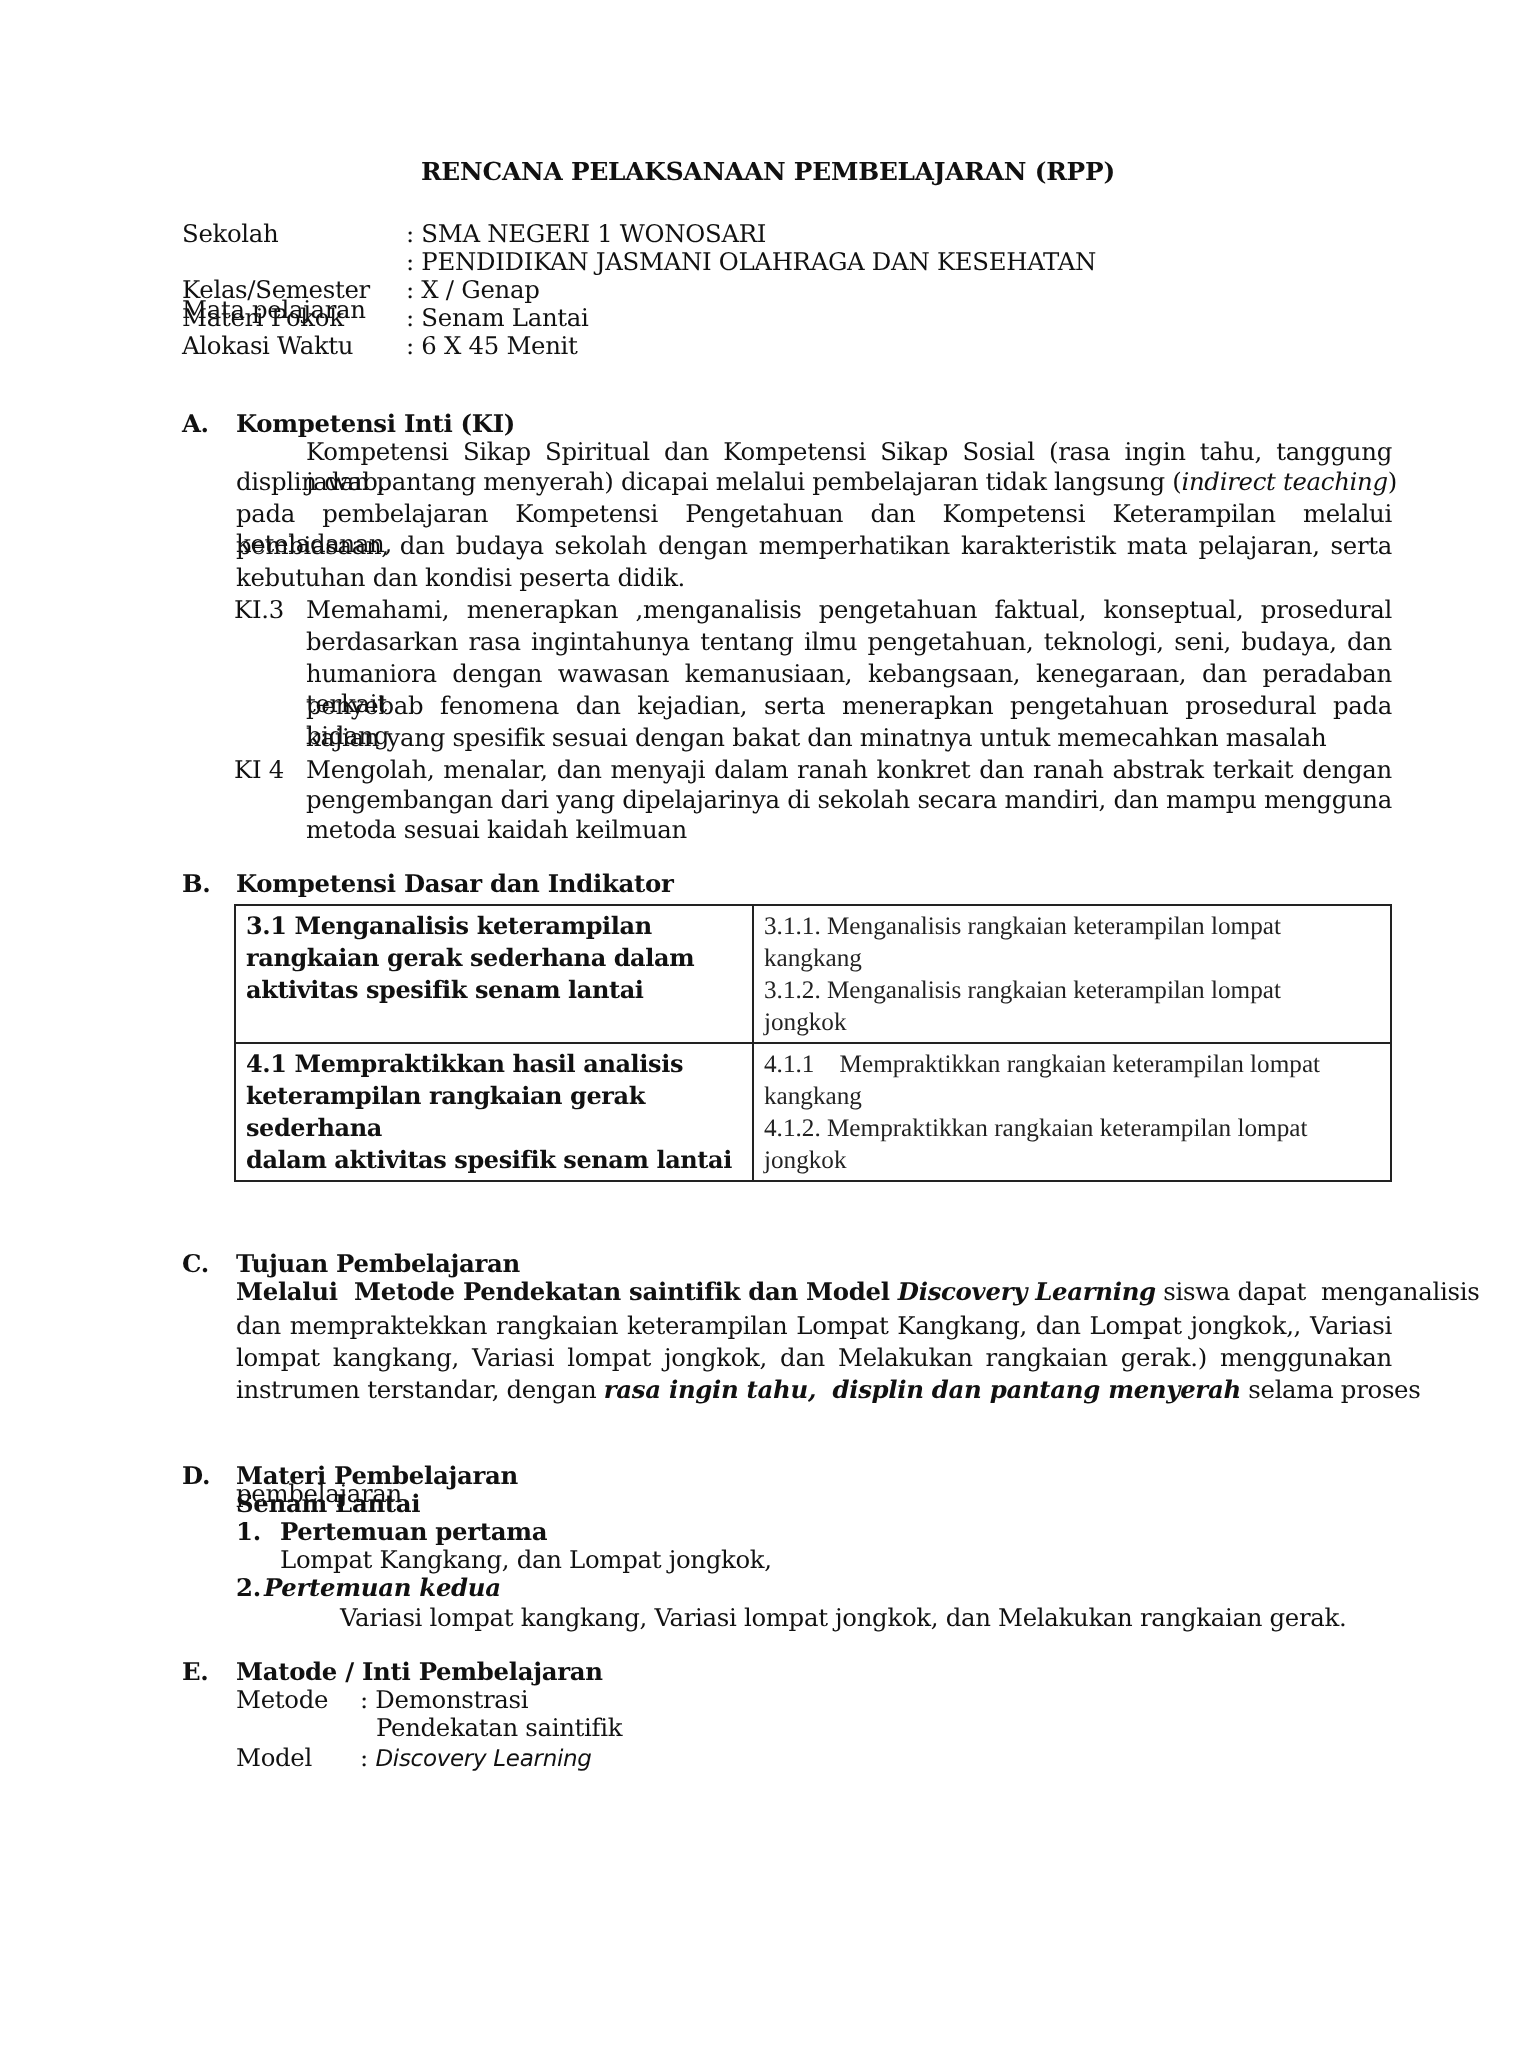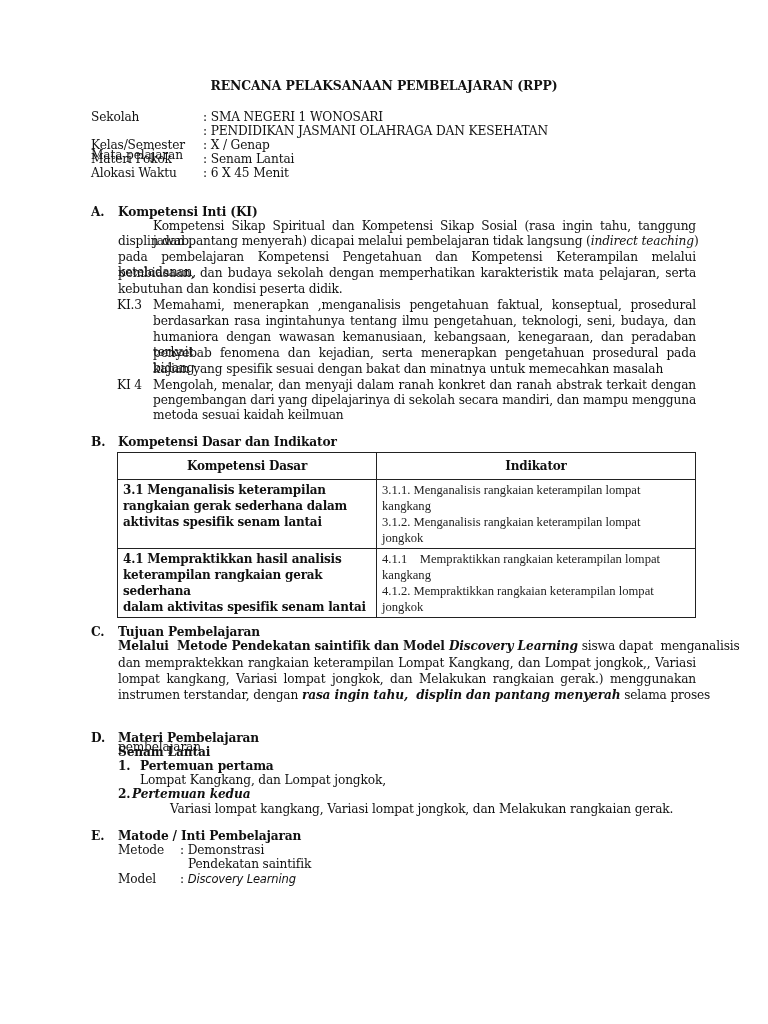--- a/index.html
+++ b/index.html
@@ -73,24 +73,20 @@
     <div class="abs t just" style="left:153px; top:393px; width:543px;">pengembangan dari yang dipelajarinya di sekolah secara mandiri, dan mampu mengguna</div>
     <div class="abs t" style="left:153px; top:408px;">metoda sesuai kaidah keilmuan</div>
   </div>
 
   <div>
     <div class="abs t b" style="left:91px; top:435px;">B.</div>
     <div class="abs t b" style="left:118px; top:435px;">Kompetensi Dasar dan Indikator</div>
 
     <table class="kd">
       <tbody>
-          <tr>
-        <th style="width:248px;">Kompetensi Dasar</th>
-        <th>Indikator</th>
-      </tr>
       <tr style="height:62px;">
         <td class="kd-col">
           <span class="ind-line">3.1  Menganalisis keterampilan</span>
           <span class="ind-line">rangkaian gerak sederhana dalam</span>
           <span class="ind-line">aktivitas spesifik senam lantai</span>
         </td>
         <td class="ind-col">
           <span class="ind-line">3.1.1. Menganalisis rangkaian keterampilan lompat</span>
           <span class="ind-line">kangkang</span>
           <span class="ind-line">3.1.2. Menganalisis rangkaian keterampilan lompat</span>

